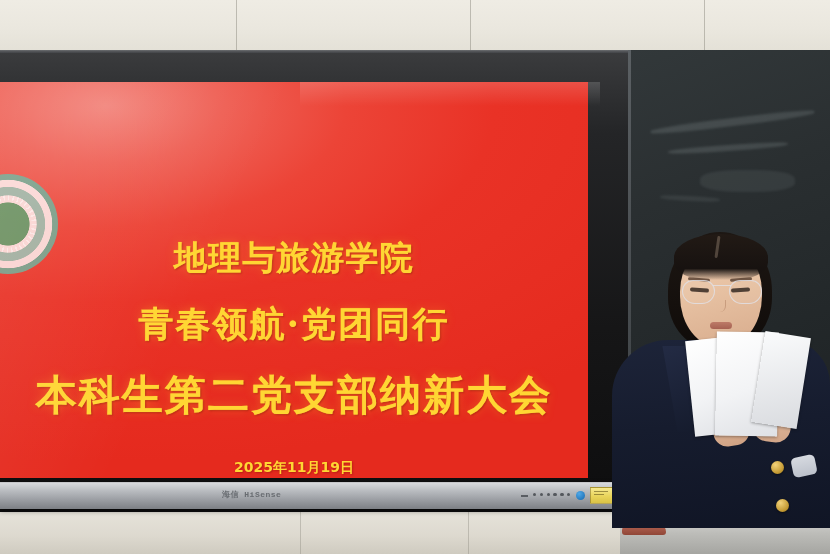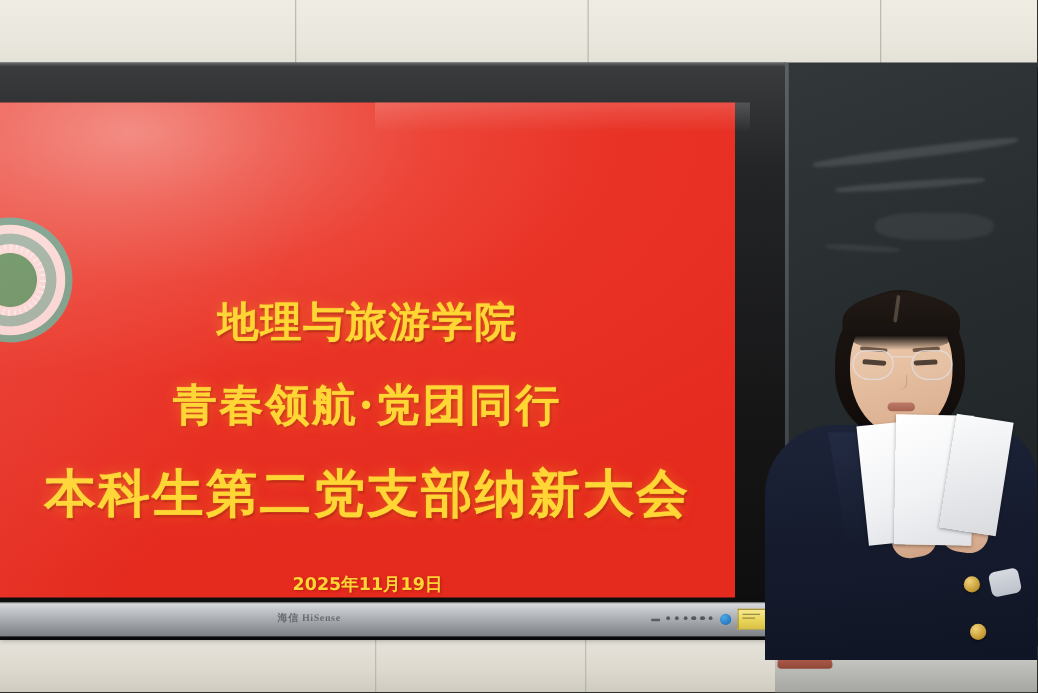--- a/index.html
+++ b/index.html
@@ -112,21 +112,21 @@
   
   .bezel-bar{
     position:absolute;left:0;top:482px;width:626px;height:26px;
     background:linear-gradient(180deg,#d7d9dc 0%,#b9bcc0 30%,#9da0a5 62%,#7d8085 100%);
     border-top:1px solid rgba(255,255,255,.55);
     box-shadow:0 2px 5px rgba(0,0,0,.45);
   }
   .bezel-brand{
     position:absolute;left:222px;top:489px;
     font-size:8px;letter-spacing:.5px;color:#5d6166;
-    font-family:Liberation Serif, serif;font-weight:700;
+    font-family:Liberation Mono, monospace;font-weight:700;
     opacity:.85;
   }
   .bezel-keys{position:absolute;left:533px;top:493px;display:flex;gap:3.4px;align-items:center;}
   .bezel-keys span{width:3.4px;height:3.4px;border-radius:50%;background:#54585d;display:block;}
   .bezel-dash{position:absolute;left:521px;top:495px;width:7px;height:1.6px;background:#5a5e63;}
   .bezel-blue{
     position:absolute;left:576px;top:491px;width:9px;height:9px;border-radius:50%;
     background:radial-gradient(circle at 35% 30%,#4ea8e8,#1667ad);
   }
   .bezel-sticker{

